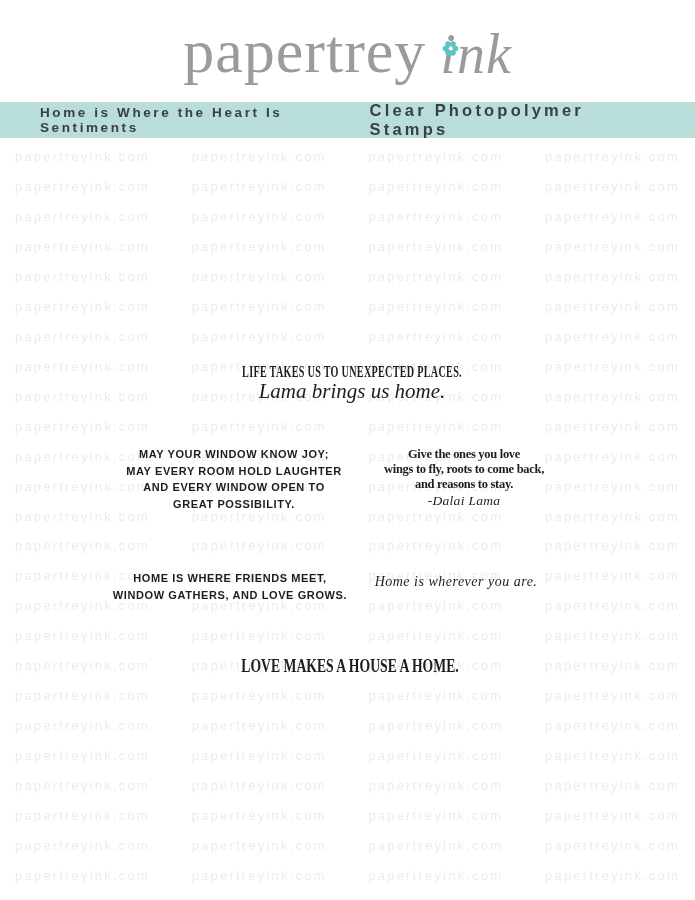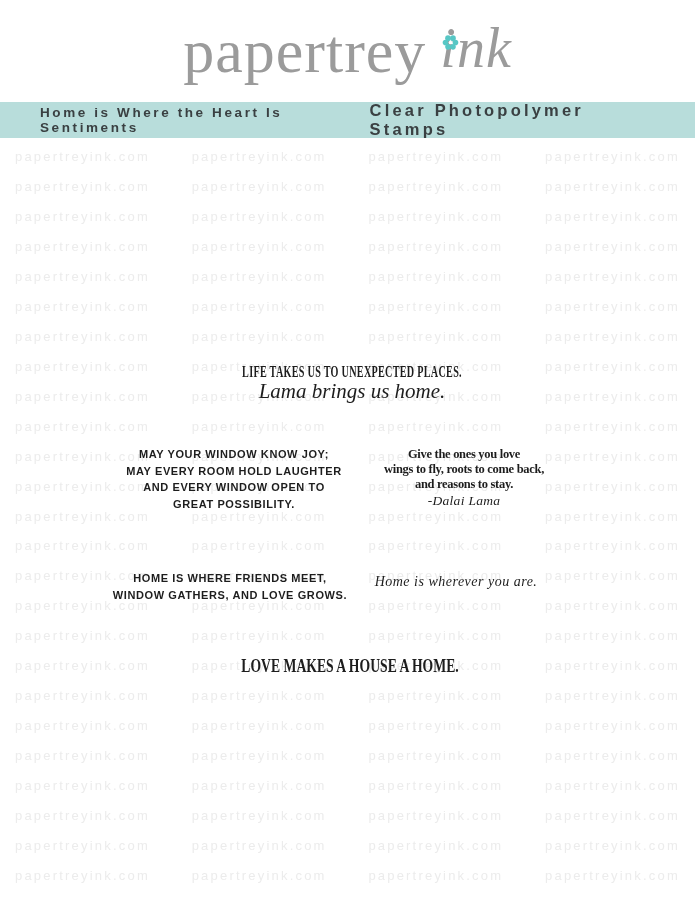--- a/index.html
+++ b/index.html
@@ -15,21 +15,21 @@
     --flower:#57c7c5;
     --wm-color:#ececec;
     --ink:#1d1d1d;
   }
 
   
   .header{
     position:absolute;top:0;left:0;right:0;height:102px;
     display:flex;align-items:center;justify-content:center;
   }
-  .logo{display:flex;align-items:flex-start;gap:14px;color:var(--logo-gray);}
+  .logo{display:flex;align-items:flex-end;gap:14px;color:var(--logo-gray);}
   .logo-serif{
     font-family:"Liberation Serif", serif;
     font-size:62px;font-weight:400;letter-spacing:1px;line-height:1;
   }
   .logo-script{
     position:relative;
     font-family:"Liberation Serif", serif;
     font-style:italic;font-size:56px;line-height:1;letter-spacing:1px;
   }
   .flower{

